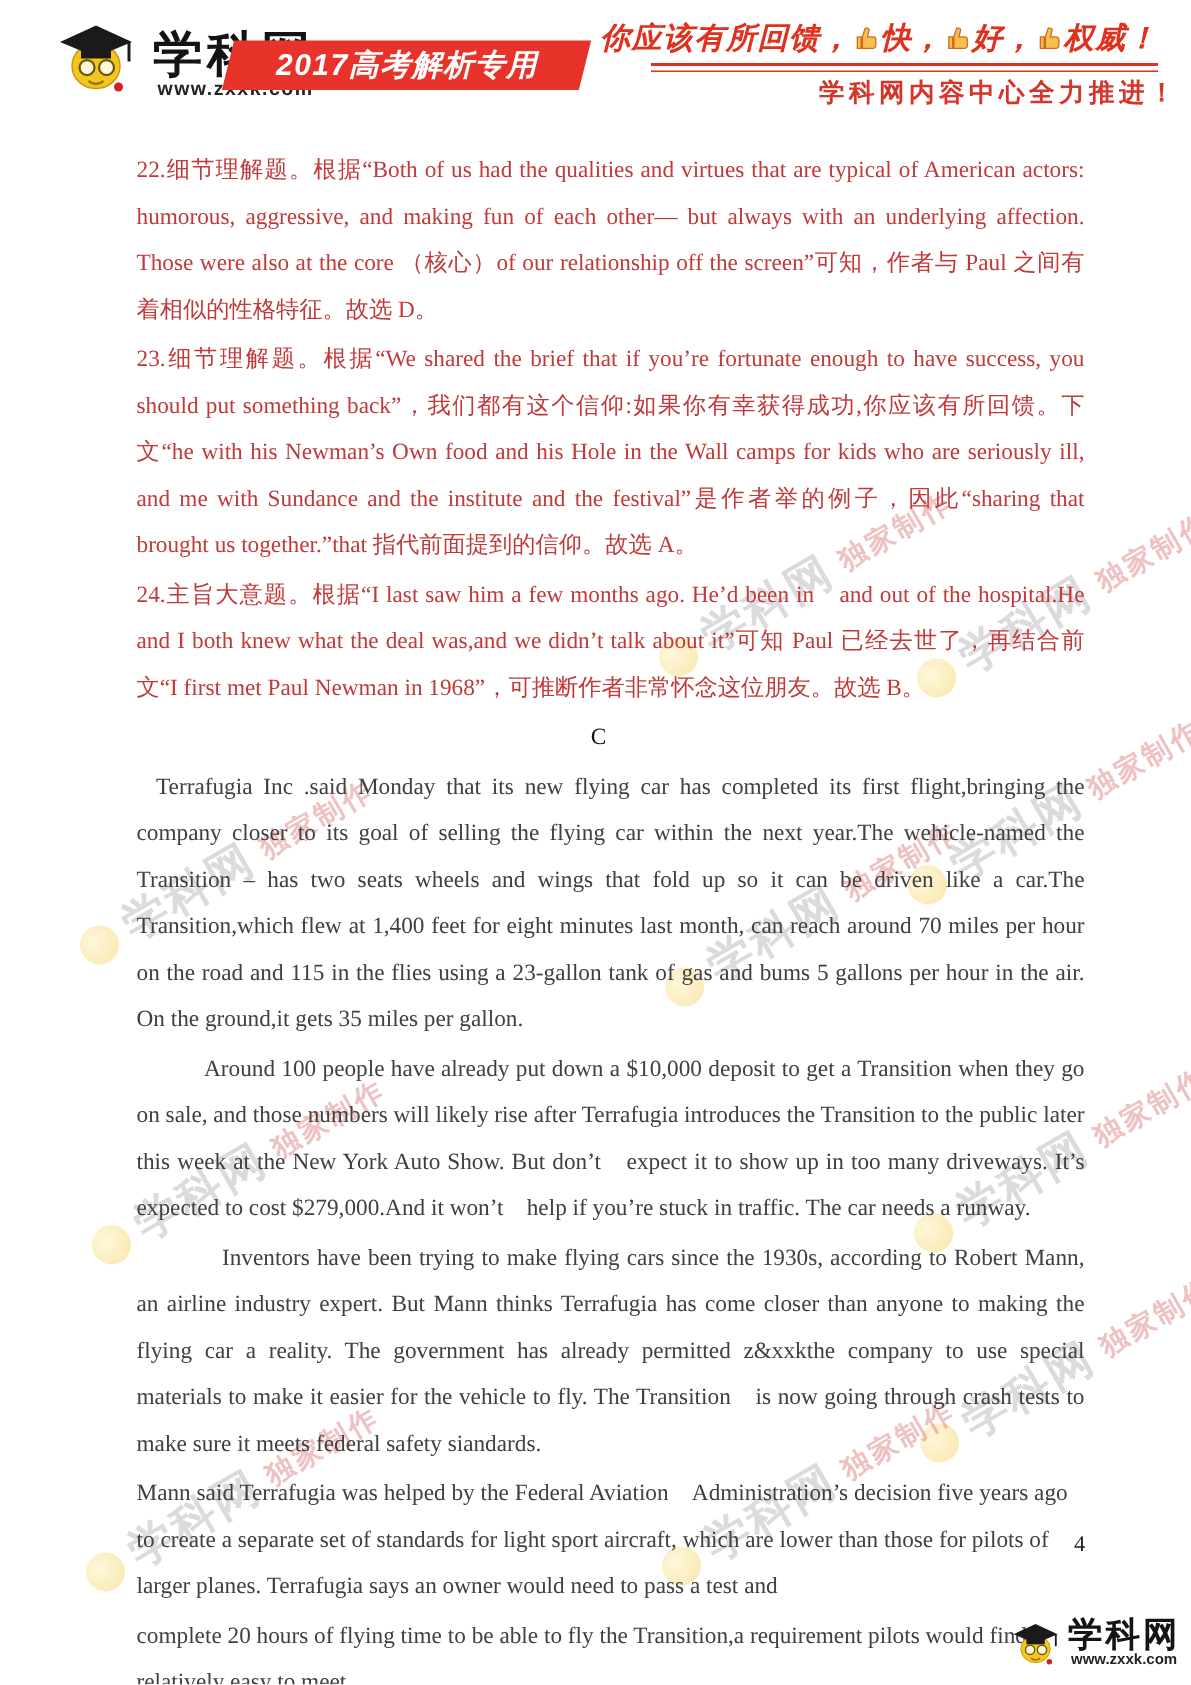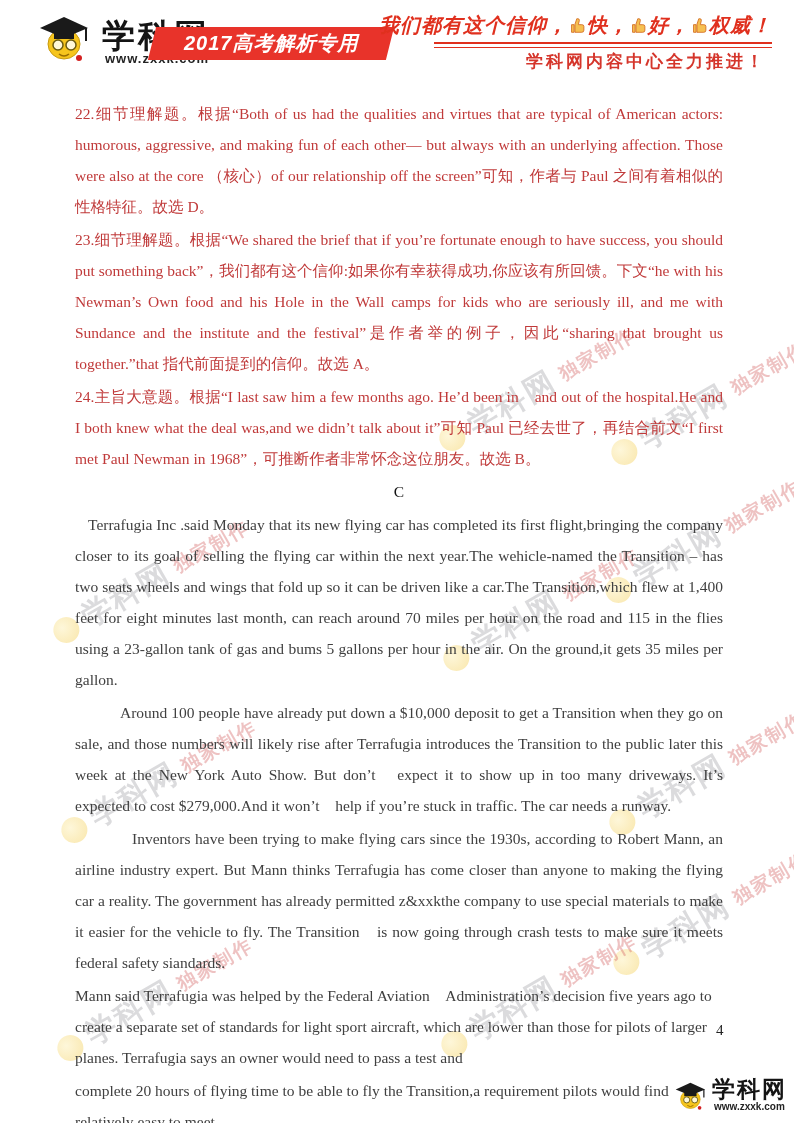--- a/index.html
+++ b/index.html
@@ -18,35 +18,35 @@
     font-weight:bold; font-size:13px; color:#232323; letter-spacing:1px; }
   .banner { position:absolute; left:152px; top:27px; width:238px; height:33px; background:#e8332a;
     transform:skewX(-14deg); display:flex; align-items:center; justify-content:center; }
   .banner span { transform:skewX(14deg); color:#ffffff; font-family:"Liberation Sans",sans-serif;
     font-weight:bold; font-size:20px; letter-spacing:1px; font-style:italic; }
   .slogan-main { position:absolute; right:22px; top:12px; color:#e0301e; font-weight:bold; font-style:italic;
     font-size:20px; letter-spacing:1px; white-space:nowrap; }
   .slogan-main svg { vertical-align:-2px; margin:0 1px; }
   .slogan-underline { position:absolute; right:22px; top:42px; width:338px; height:6px;
     border-top:2px solid #e0301e; border-bottom:1px solid #e0301e; }
-  .slogan-sub { position:absolute; right:28px; top:50px; color:#d5352b; font-weight:bold;
+  .slogan-sub { position:absolute; right:8px; top:50px; color:#d5352b; font-weight:bold;
     font-size:17px; letter-spacing:3px; white-space:nowrap; }
   
   .wm { position:absolute; transform:rotate(-30deg); display:flex; align-items:center; gap:8px;
     pointer-events:none; white-space:nowrap; }
   .wm-mascot { width:26px; height:26px; border-radius:50%;
     background:radial-gradient(circle at 40% 35%, #fdf0bb, #f4d267); opacity:.55; flex:0 0 auto; }
   .wm-brand { font-size:30px; font-weight:bold; color:rgba(160,160,165,.38);
     font-family:"Liberation Sans",sans-serif; letter-spacing:2px; }
   .wm-label { font-size:19px; font-weight:bold; color:rgba(215,110,110,.42);
     font-family:"Liberation Sans",sans-serif; letter-spacing:2px; }
   
   .content { position:absolute; left:75px; top:98px; width:648px; font-size:15.5px; line-height:31px;
     color:#1c1c1c; }
-  .content p { margin:0 0 2px 0; }
+  .content p { margin:0 0 2px 16px; }
   .para-red { color:#c03a3a; text-align:justify; }
   .u { }
   .section-label { text-align:center; color:#111111; margin:2px 0 !important; }
   .para-black { color:#404040; text-align:justify; }
   .para-black.nojust { text-align:left; }
   .ind1 { text-indent:13px; }
   .ind2 { text-indent:45px; }
   .ind3 { text-indent:57px; }
   
   .footer-slogan { position:absolute; left:75px; top:1022px; width:610px; text-align:center;
@@ -77,21 +77,21 @@
       <circle cx="45" cy="50" r="3" fill="#d42020"></circle>
     </svg>
     <span class="brand-text">学科网</span>
     <span class="site-text">www.zxxk.com</span>
   </div>
   <div class="banner">
     <span>2017高考解析专用</span>
   </div>
 
   <div class="slogan-main">
-    <span>我们都有这个信仰，</span><svg width="17" height="17" viewBox="0 0 20 20">
+    <span>你应该有所回馈，</span><svg width="17" height="17" viewBox="0 0 20 20">
         <path d="M6 9 L6 18 L3 18 L3 9 Z M7 18 L15 18 Q17.5 18 17.5 15.5 L17.5 11 Q17.5 9 15 9 L11 9 L12.2 4 Q12.5 2 10.2 2 L9.2 2 L7 8.5 Z" fill="#f6c051" stroke="#d2691e" stroke-width="1"></path>
       </svg><span>快，</span><svg width="17" height="17" viewBox="0 0 20 20">
         <path d="M6 9 L6 18 L3 18 L3 9 Z M7 18 L15 18 Q17.5 18 17.5 15.5 L17.5 11 Q17.5 9 15 9 L11 9 L12.2 4 Q12.5 2 10.2 2 L9.2 2 L7 8.5 Z" fill="#f6c051" stroke="#d2691e" stroke-width="1"></path>
       </svg><span>好，</span><svg width="17" height="17" viewBox="0 0 20 20">
         <path d="M6 9 L6 18 L3 18 L3 9 Z M7 18 L15 18 Q17.5 18 17.5 15.5 L17.5 11 Q17.5 9 15 9 L11 9 L12.2 4 Q12.5 2 10.2 2 L9.2 2 L7 8.5 Z" fill="#f6c051" stroke="#d2691e" stroke-width="1"></path>
       </svg><span>权威！</span>
   </div>
   <div class="slogan-underline"></div>
   <div class="slogan-sub">学科网内容中心全力推进！</div>
 

